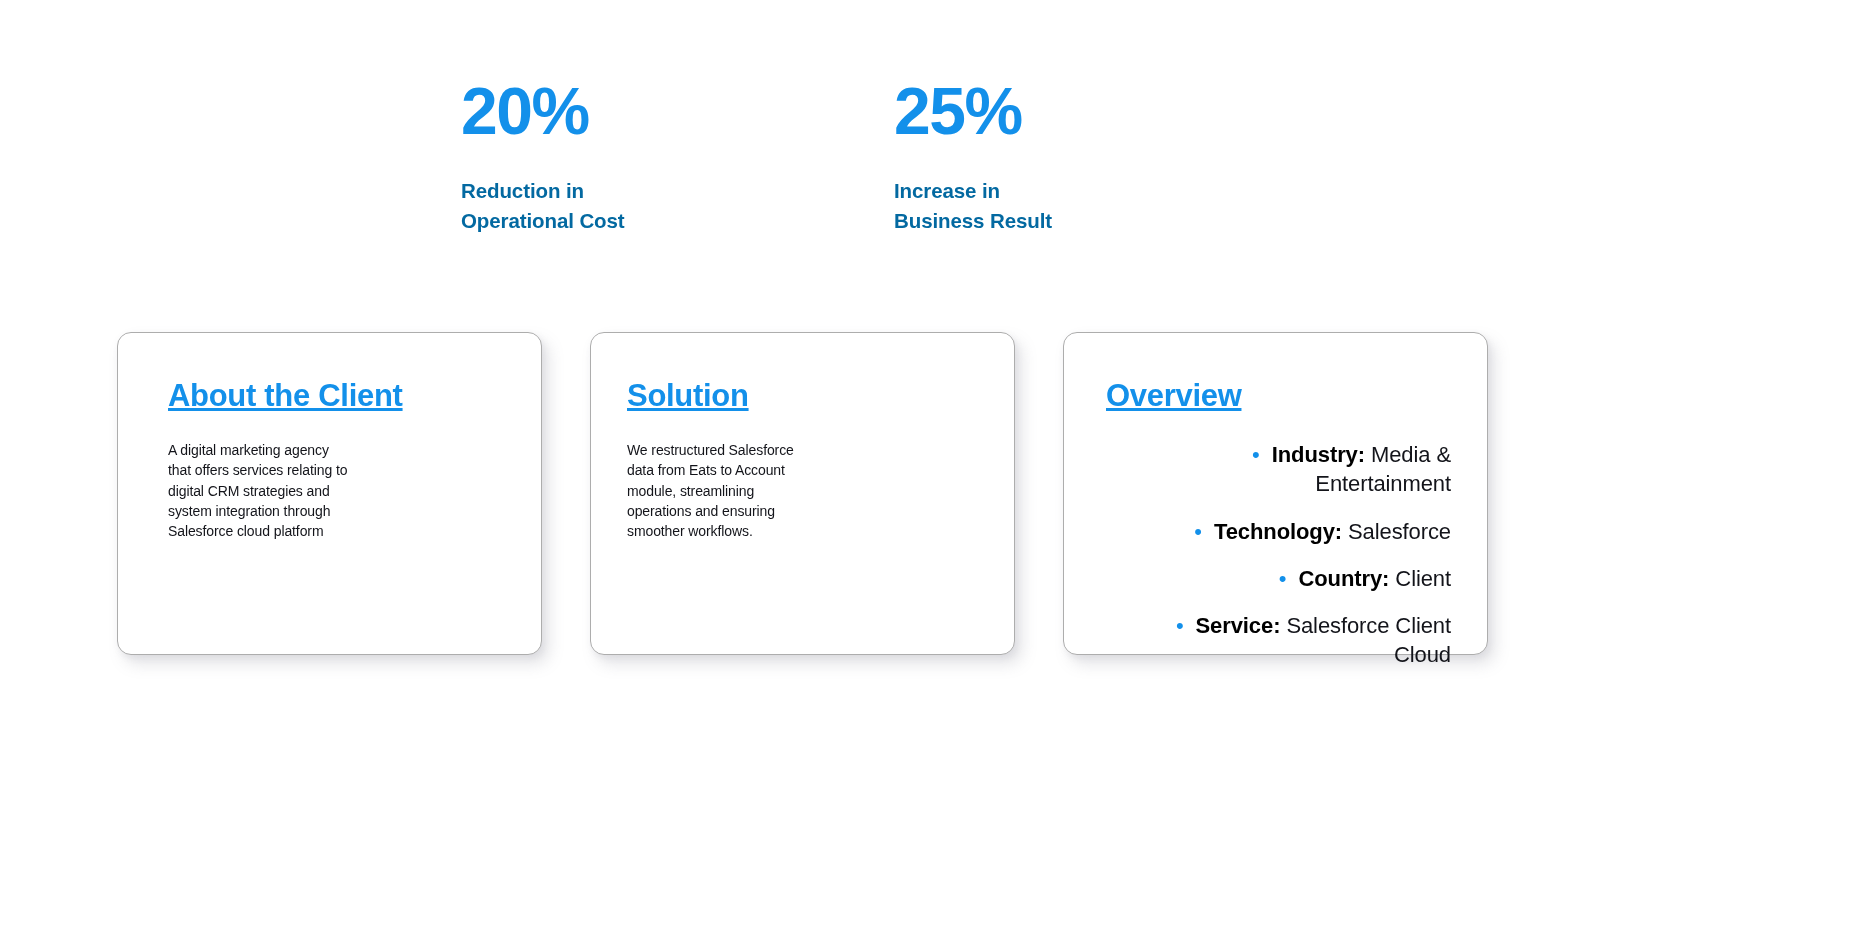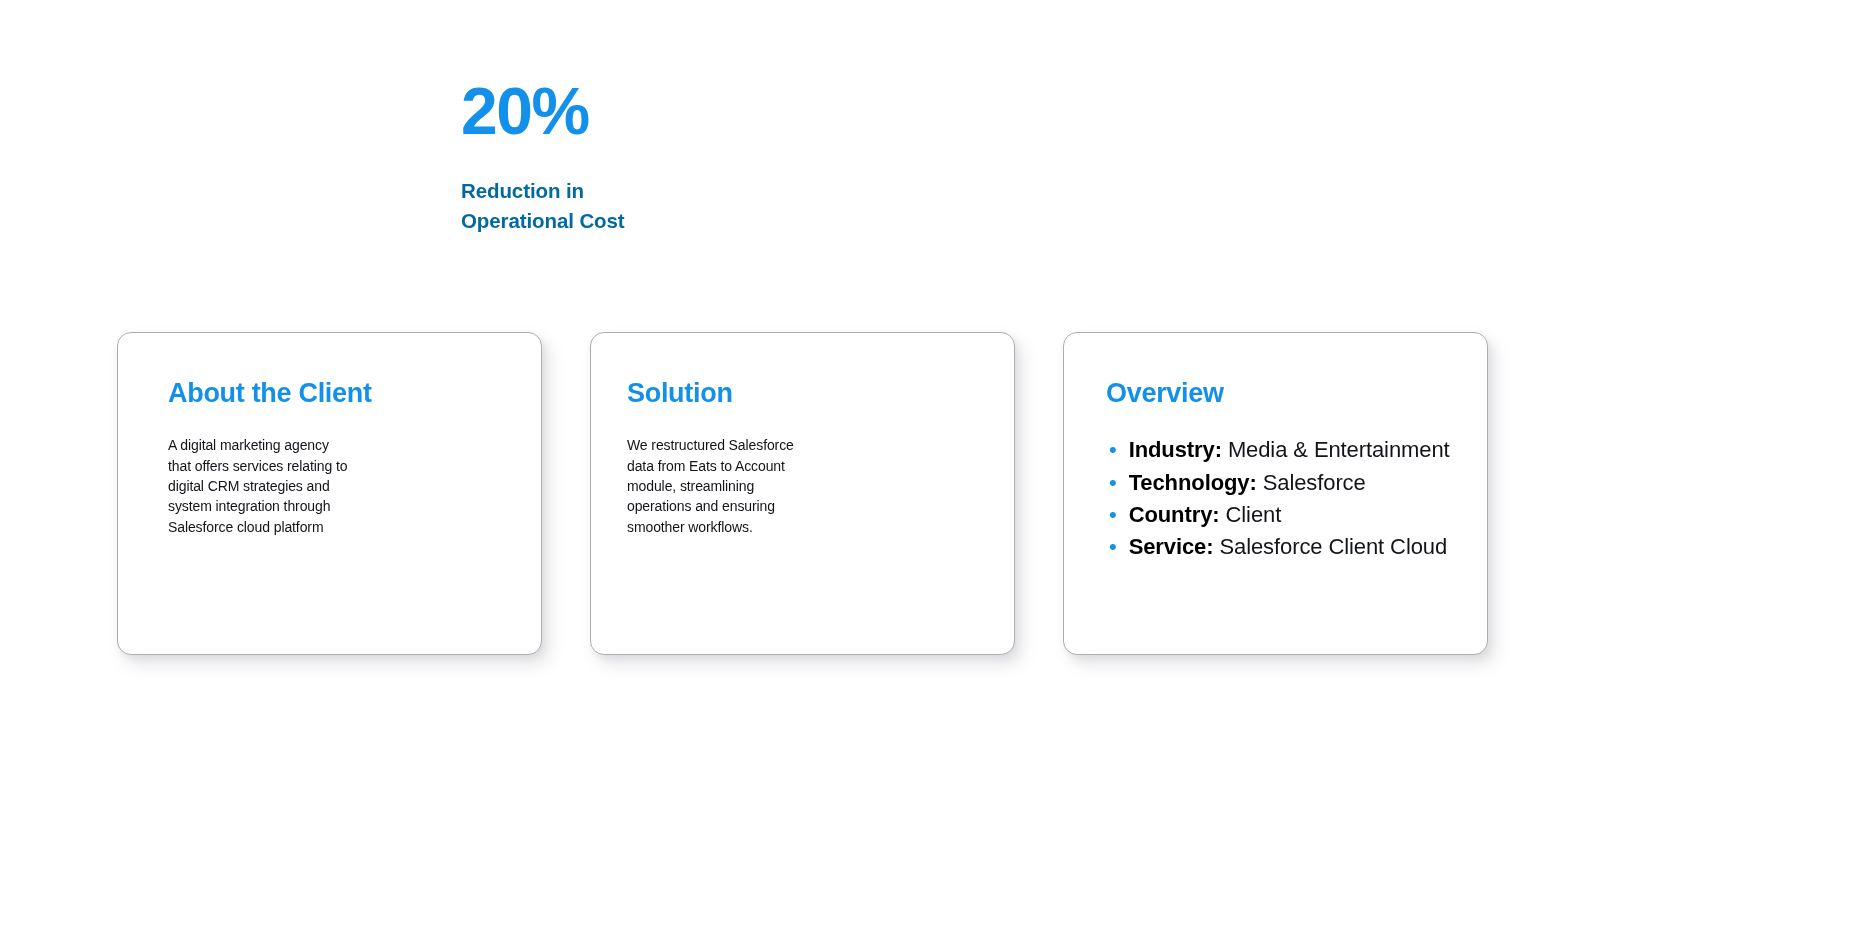--- a/index.html
+++ b/index.html
@@ -76,26 +76,27 @@
     border-radius: 14px;
     box-shadow: 7px 9px 16px rgba(120,120,135,0.20),
                 2px 3px 6px rgba(120,120,135,0.10);
     padding: 30px 28px 0 50px;
   }
   .card.c1 { left: 117px; }
   .card.c2 { left: 590px; padding-left: 36px; }
   .card.c3 { left: 1063px; }
 
   .card-title {
-    font-size: 27px;
+    font-size: 31px;
     line-height: 1.2;
     font-weight: 700;
     color: #1390ea;
     letter-spacing: -0.3px;
     margin: 14px 0 0 0;
+    text-decoration: underline;
   }
   .card-body {
     margin-top: 26px;
     font-size: 14px;
     line-height: 1.45;
     color: #13141a;
     letter-spacing: -0.1px;
     white-space: pre-line;
   }
 
@@ -103,23 +104,24 @@
   .bullet-list {
     margin-top: 26px;
     padding: 0;
     list-style: none;
     font-size: 22px;
     line-height: 1.33;
     color: #13141a;
     letter-spacing: -0.1px;
   }
   .bullet-list li {
-    margin: 3px;
+    margin: 18px;
     padding: 0;
     text-indent: 0;
+    text-align: right;
   }
   .bullet-dot {
     color: #1390ea;
     font-size: 22px;
     line-height: 1;
   }
   .bullet-label {
     font-weight: 700;
     color: #000000;
   }
@@ -133,20 +135,25 @@
 <div id="stage">
 
   <div class="stats-row">
 
     <div class="stat-block first">
       <div class="stat-value">20%</div>
       <div class="stat-label">Reduction in
 Operational Cost</div>
     </div>
 
+    <div class="stat-block second">
+      <div class="stat-value">25%</div>
+      <div class="stat-label">Increase in
+Business Result</div>
+    </div>
 
   </div>
 
   <div class="cards-row">
 
     <div class="card c1">
       <div class="card-title">About the Client</div>
       <div class="card-body">A digital marketing agency
 that offers services relating to
 digital CRM strategies and

